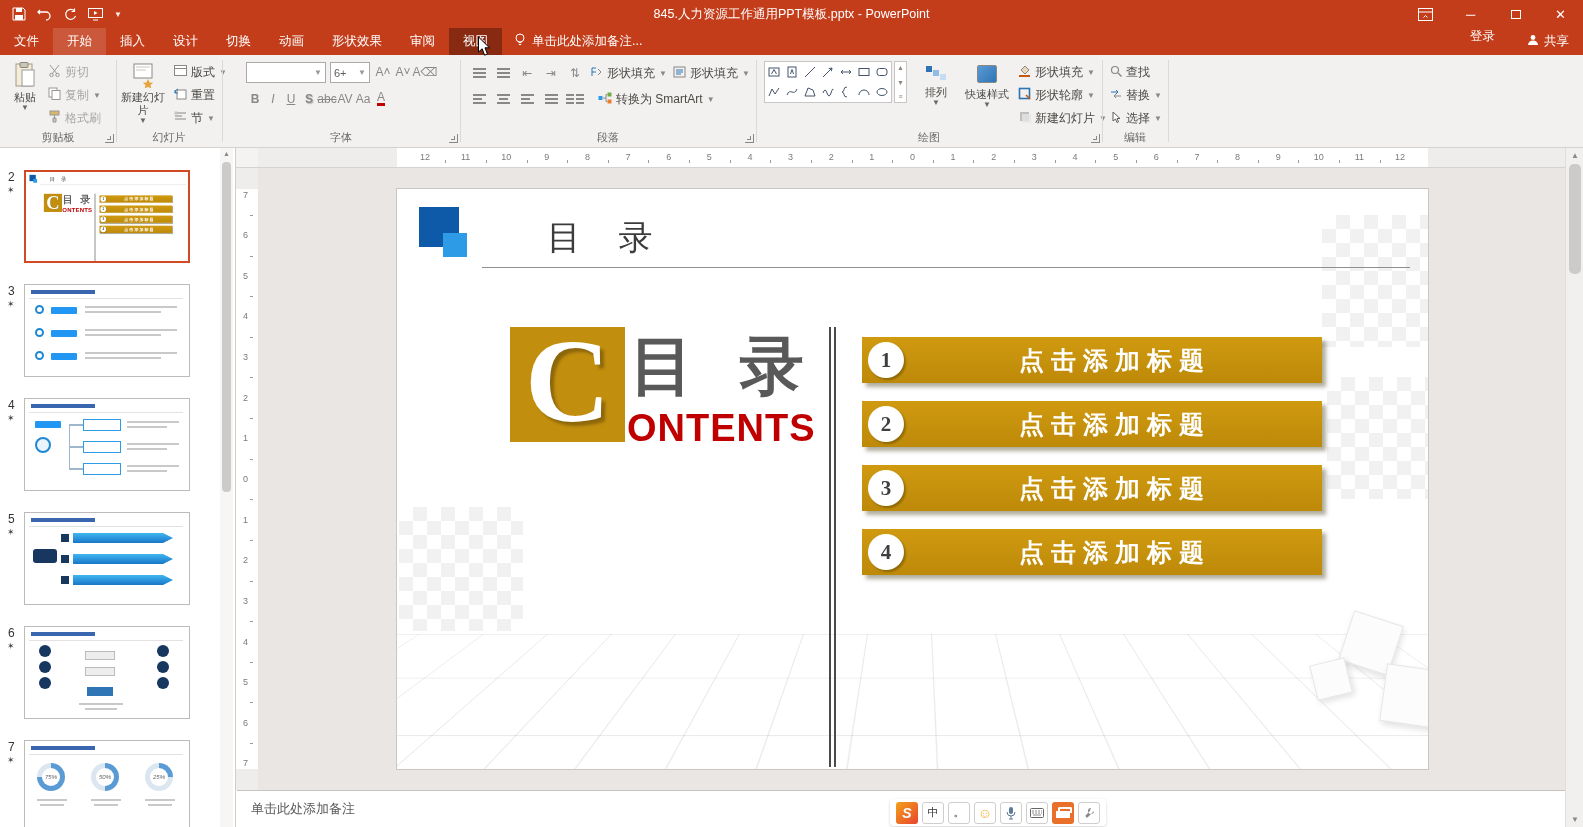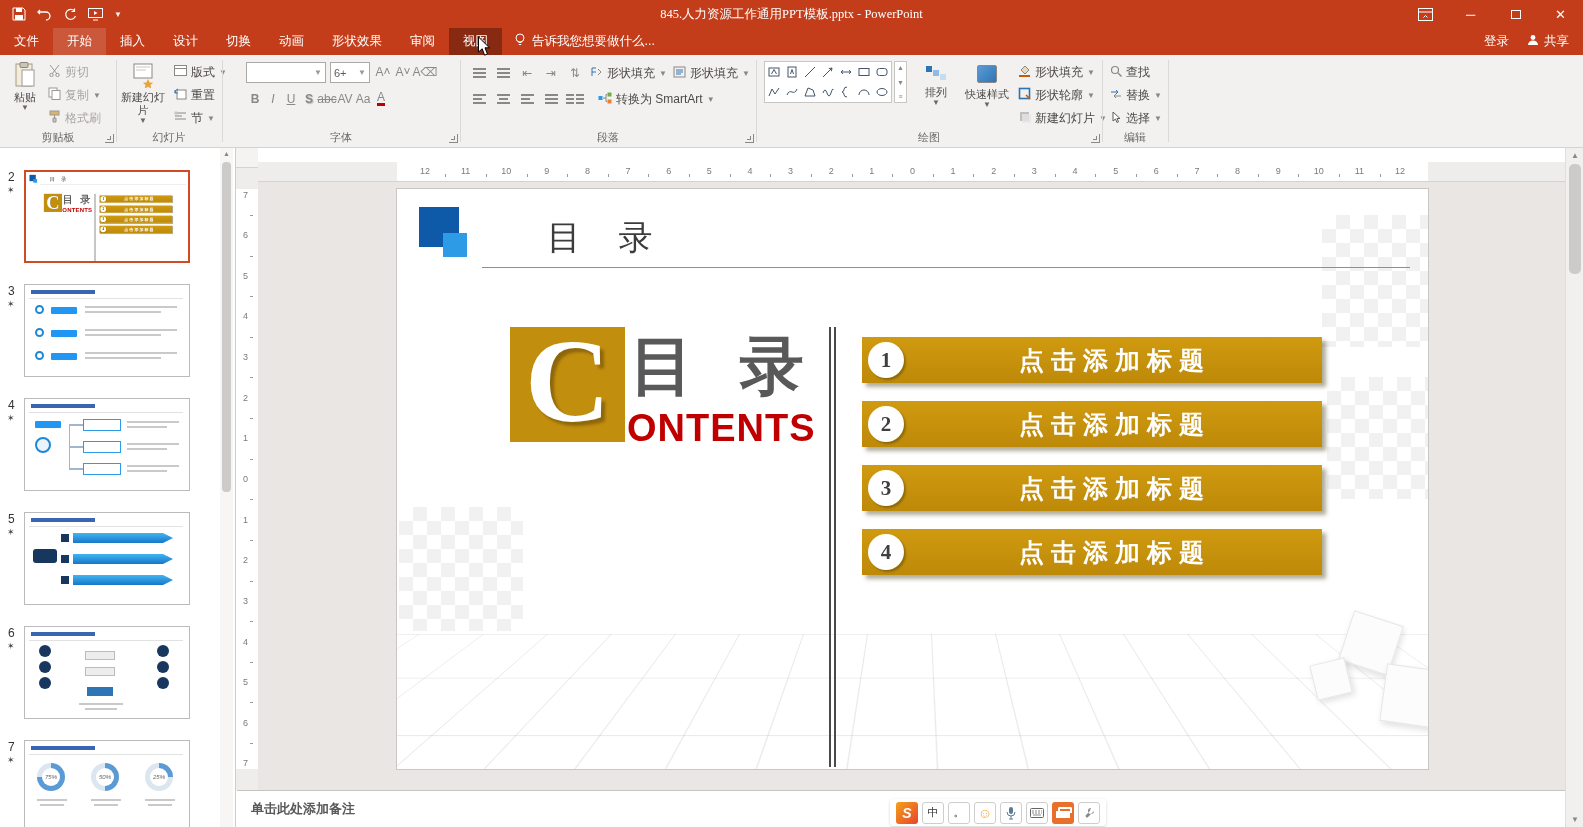--- a/index.html
+++ b/index.html
@@ -5,33 +5,33 @@
 * { margin:0; padding:0; box-sizing:border-box; }
 html,body { background:#fff; }
 body { font-family:"Liberation Sans","DejaVu Sans",sans-serif; }
 .app { position:relative; width:1583px; height:827px; overflow:hidden; background:#fff; font-size:12px; -webkit-font-smoothing:antialiased; }
 
 
 .titlebar { position:absolute; left:0; top:0; width:100%; height:28px; background:#C33D1B; display:flex; align-items:center; color:#fff; z-index:30; }
 .qat { display:flex; align-items:center; gap:11px; padding-left:12px; width:180px; }
 .qat svg { display:block; }
 .qat .caret { font-size:8px; color:#fff; opacity:.9; }
-.tb-title { flex:1; text-align:center; font-size:12.5px; color:#fff; white-space:nowrap;font-family:Liberation Serif, serif; }
+.tb-title { flex:1; text-align:center; font-size:12.5px; color:#fff; white-space:nowrap; }
 .win-controls { display:flex; height:28px; width:180px; justify-content:flex-end; }
 .win-btn { width:45px; height:28px; display:flex; align-items:center; justify-content:center; color:#fff; font-size:13px; }
 .win-btn .maxbox { width:10px; height:9px; border:1px solid #fff; display:block; }
 
 
 .tabbar { position:absolute; left:0; top:28px; width:100%; height:27px; background:#C33D1B; display:flex; align-items:stretch; color:#fff; z-index:30; }
 .tabs { display:flex; align-items:stretch; }
 .tab { padding:0 14px; display:flex; align-items:center; font-size:12.5px; white-space:nowrap; }
 .tab.active { background:rgba(255,255,255,0.14); }
 .tab.pressed { background:rgba(0,0,0,0.30); }
 .tellme { display:flex; align-items:center; gap:6px; padding:0 12px; font-size:12.5px; color:#fff; }
-.tab-right { margin-left:auto; display:flex; align-items:center; gap:18px; padding-right:14px; font-size:12.5px; }
+.tab-right { margin-left:auto; display:flex; gap:32px; padding-right:14px; font-size:12.5px; }
 .share-wrap { display:flex; align-items:center; gap:5px; }
 
 
 .ribbon { position:absolute; left:0; top:55px; width:100%; height:93px; background:#F3F1F0; border-bottom:1px solid #D5D2CF; z-index:20; }
 .rgroup { position:absolute; top:0; height:92px; }
 .glabel { position:absolute; bottom:2px; left:0; right:0; text-align:center; font-size:11px; color:#6A6865; white-space:nowrap; }
 .gsep { position:absolute; top:5px; height:82px; width:1px; background:#DCDAD7; }
 .launcher { position:absolute; right:2px; bottom:4px; width:9px; height:9px; border-right:1px solid #8a8886; border-bottom:1px solid #8a8886; }
 .launcher:before { content:""; position:absolute; right:2px; bottom:2px; width:3px; height:3px; border-right:1px solid #8a8886; border-bottom:1px solid #8a8886; }
 .bigbtn { position:absolute; top:2px; display:flex; flex-direction:column; align-items:center; padding-top:5px; color:#4b4945; font-size:11px; line-height:13px; text-align:center; }
@@ -76,21 +76,21 @@
 .dlab { width:24px; height:14px; background:#17375E; border-radius:3px; }
 .dsq { width:8px; height:8px; background:#17375E; }
 .arrowbar { height:10px; background:linear-gradient(#3FB6F0,#1976C8); clip-path:polygon(0 0,90% 0,100% 50%,90% 100%,0 100%); }
 .pcirc { width:12px; height:12px; background:#17375E; border-radius:50%; }
 .mbox { width:30px; height:9px; background:#EDEDED; border:1px solid #BBB; }
 .bbox { width:26px; height:9px; background:#2E75B6; }
 .donut { width:28px; height:28px; border-radius:50%; }
 .dhole { position:absolute; width:18px; height:18px; background:#fff; border-radius:50%; display:flex; align-items:center; justify-content:center; font-size:6px; color:#666; }
 
 .corner { position:absolute; left:236px; top:148px; width:22px; height:20px; background:#F5F3F2; border-bottom:1px solid #D5D2CF; z-index:5; }
-.hruler { position:absolute; left:258px; top:148px; width:1307px; height:20px; background:#EFEDEB; border-bottom:1px solid #D5D2CF; overflow:hidden; z-index:5;margin-top:14px; }
+.hruler { position:absolute; left:258px; top:148px; width:1307px; height:20px; background:#EFEDEB; border-bottom:1px solid #D5D2CF; overflow:hidden; z-index:5; }
 .vruler { position:absolute; left:236px; top:168px; width:22px; height:622px; background:#EFEDEB; overflow:hidden; z-index:5; }
 .rband { position:absolute; background:#FFFFFF; }
 .rnum { position:absolute; font-size:9px; color:#7a7a7a; transform:translateX(-50%); top:4px; }
 .vnum { position:absolute; font-size:9px; color:#7a7a7a; left:7px; transform:translateY(-50%); }
 .rtick { position:absolute; top:12px; width:1px; height:3px; background:#9a9a9a; }
 .vtick { position:absolute; left:14px; width:3px; height:1px; background:#9a9a9a; }
 
 .canvas { position:absolute; left:258px; top:168px; width:1307px; height:622px; background:#E9E6E3; overflow:hidden; z-index:4; }
 .slide { position:absolute; left:139px; top:21px; width:1031px; height:580px; background:#fff; box-shadow:0 0 0 1px #C9C6C3; overflow:hidden; }
 
@@ -117,21 +117,21 @@
   background-size:64px 64px; transform:perspective(430px) rotateX(53deg); transform-origin:50% 0; z-index:0; }
 .cube { position:absolute; background:#FCFCFC; border:1px solid #E6E6E6; box-shadow:2px 3px 6px rgba(0,0,0,0.12); z-index:1; }
 
 .mini-slide { position:absolute; left:0; top:0; width:1031px; height:580px; background:#fff; transform:scale(0.158); transform-origin:0 0; }
 
 .mainscroll { position:absolute; right:0; top:148px; width:18px; height:679px; background:#F1F0EF; border-left:1px solid #E0DEDC; z-index:15; }
 .mainscroll .arrow { position:absolute; left:0; width:18px; text-align:center; font-size:8px; color:#8a8886; }
 .mainscroll .thumbbar { position:absolute; left:3px; top:16px; width:12px; height:110px; background:#CDCBC9; border-radius:5px; }
 
 .notesbar { position:absolute; left:237px; top:790px; width:1346px; height:37px; background:#FFFFFF; border-top:1px solid #C6C4C2; z-index:8; }
-.notesbar span { display:block; padding:9px 0 0 14px; font-size:13px; color:#595959;font-weight:bold; }
+.notesbar span { display:block; padding:9px 0 0 14px; font-size:13px; color:#595959; }
 
 .ime-bar { position:absolute; left:890px; top:799px; height:27px; display:flex; align-items:center; gap:4px; padding:0 6px; background:rgba(255,255,255,0.92); border-radius:4px; box-shadow:0 1px 3px rgba(0,0,0,0.18); z-index:40; }
 .ime { width:22px; height:22px; border-radius:3px; display:flex; align-items:center; justify-content:center; font-size:12px; }
 .ime-sogou { background:linear-gradient(135deg,#F3A11A,#E8442E); color:#fff; font-weight:bold; font-style:italic; font-size:14px; }
 .ime-plain { background:#fff; border:1px solid #D0CECC; color:#333; font-size:11px; }
 .ime-emoji { background:#fff; border:1px solid #D0CECC; color:#F5A623; font-size:14px; }
 .ime-box { position:relative; background:#E8702A; }
 .ime-box:before { content:""; position:absolute; left:6px; top:5px; width:10px; height:4px; border:2px solid #fff; border-bottom:none; border-radius:2px 2px 0 0; }
 .ime-box:after { content:""; position:absolute; left:4px; top:9px; width:14px; height:7px; background:#fff; }
 
@@ -197,21 +197,21 @@
         <div class="tab">动画</div>
         <div class="tab">形状效果</div>
         <div class="tab">审阅</div>
         <div class="tab pressed">视图</div>
       </div>
     <div class="tellme">
       <span><svg width="12" height="14" viewBox="0 0 12 14">
             <circle cx="6" cy="5" r="4" fill="none" stroke="#fff"></circle>
             <path d="M4.5 9.5h3M4.8 11.5h2.4" stroke="#fff"></path>
           </svg></span>
-      <span>告诉我您想要做什么...</span>
+      <span>单击此处添加备注...</span>
     </div>
     <div class="tab-right">
       <span>登录</span>
       <span class="share-wrap">
         <span><svg width="12" height="12" viewBox="0 0 12 12">
               <circle cx="6" cy="3.5" r="2.4" fill="#fff"></circle>
               <path d="M1 11 a5 4.5 0 0 1 10 0z" fill="#fff"></path>
             </svg></span>
         <span>共享</span>
       </span>

